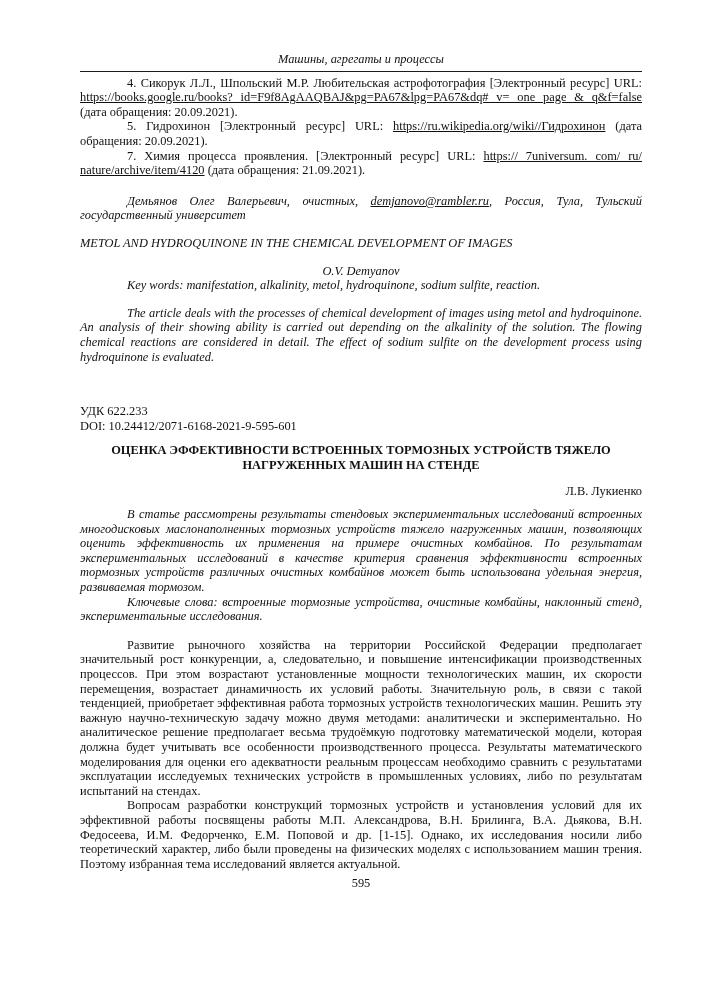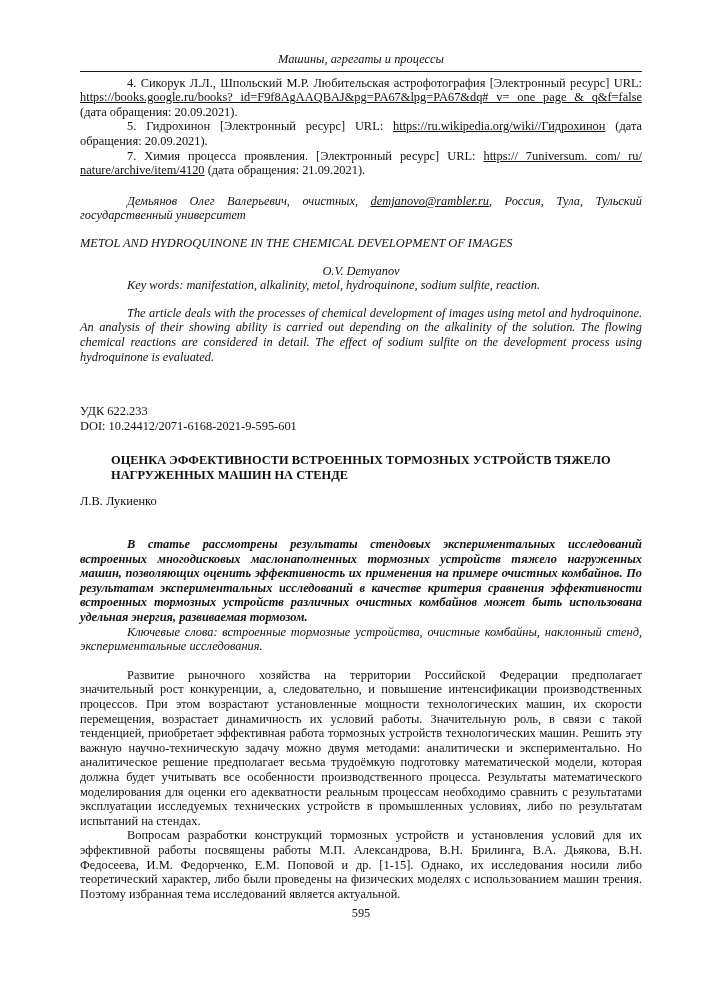--- a/index.html
+++ b/index.html
@@ -53,32 +53,33 @@
   }
   .en-author {
     margin-top: 13px;
     font-style: italic;
     text-align: center;
   }
   .en-abstract { margin-top: 13px; }
   .en-authorinfo { margin-top: 14px; }
   .udk { margin-top: 40px; }
   .ru-title {
-    margin-top: 20px;
+    margin-top: 10px;
     font-weight: bold;
+    text-align: center;
     max-width: 500px;
     margin-left: auto;
     margin-right: auto;
     font-family: Liberation Serif, serif;
   }
   .ru-author {
     margin-top: 12px;
-    text-align: left;
+    text-align: right;
   }
-  .ru-abstract { margin-top: 28px; font-weight: bold; }
+  .ru-abstract { margin-top: 8px; }
   .body-para-first { margin-top: 14px; }
   .page-number {
     margin-top: 5px;
     text-align: center;
   }
 </style>
 </head>
 <body>
 
 <div class="page">

